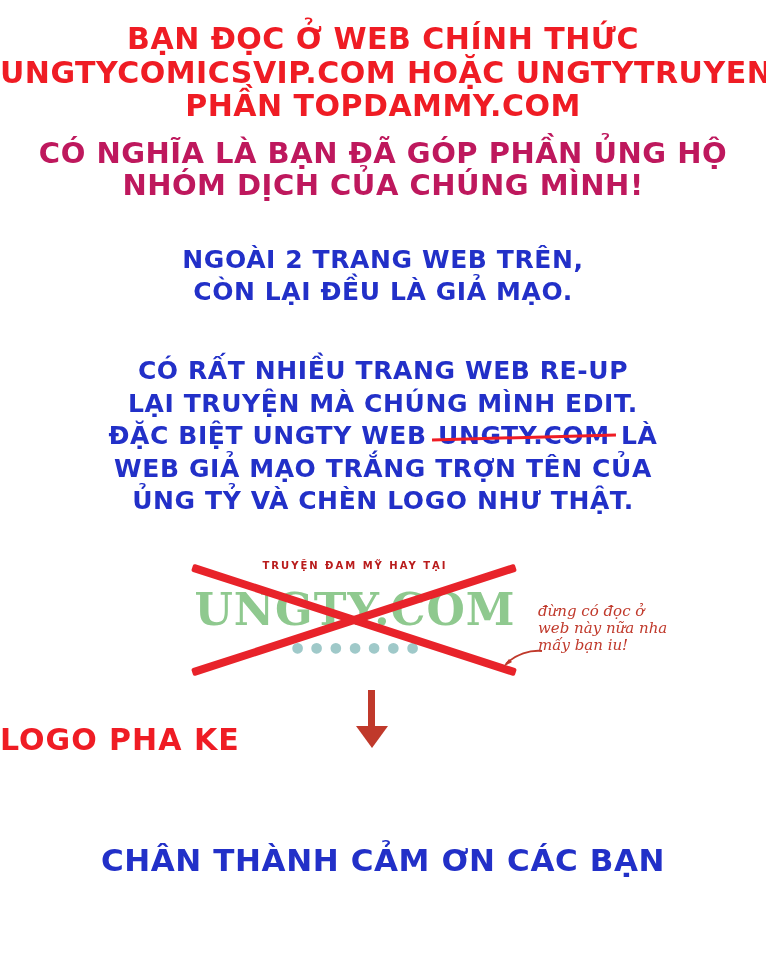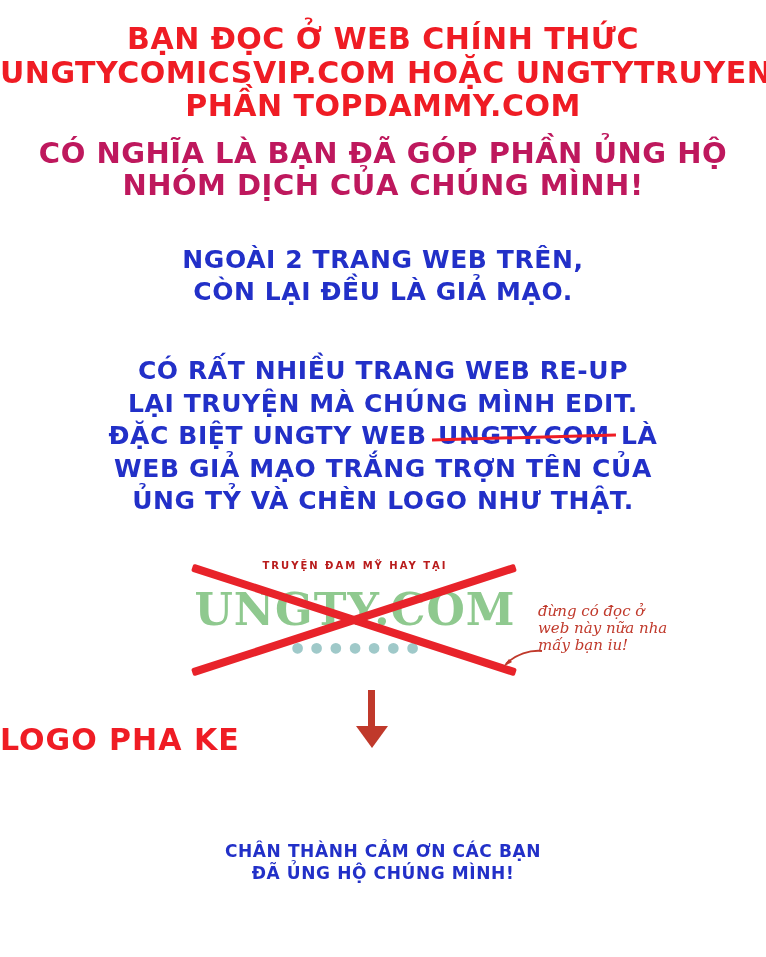--- a/index.html
+++ b/index.html
@@ -195,21 +195,21 @@
 
   
   #thanks {
     position: absolute;
     top: 840px;
     left: 0;
     color: #2230c8;
     font-weight: bold;
     letter-spacing: 0.6px;
   }
-  #thanks .ln { font-size: 17px; line-height: 1.3; }
+  #thanks .ln { font-size: 31px; line-height: 1.3; }
 </style>
 </head>
 <body>
 
 <div class="page">
 
   <div class="block" id="top-red">
     <span class="ln l1">BẠN ĐỌC Ở WEB CHÍNH THỨC</span>
     <span class="ln l2">UNGTYCOMICSVIP.COM HOẶC UNGTYTRUYENVIP.COM</span>
     <span class="ln l3">PHẦN TOPDAMMY.COM</span>
@@ -254,16 +254,15 @@
 
   <svg id="down-arrow" viewBox="0 0 40 58">
     <rect x="16" y="0" width="7" height="40" fill="#c0392b"></rect>
     <path d="M4 36 L36 36 L20 58 Z" fill="#c0392b"></path>
   </svg>
 
   <div id="logo-fake-label">LOGO PHA KE</div>
 
   <div class="block" id="thanks">
     <span class="ln">CHÂN THÀNH CẢM ƠN CÁC BẠN</span>
-    <span class="ln">ĐÃ ỦNG HỘ CHÚNG MÌNH!</span>
   </div>
 
 </div>
 
 </body></html>

